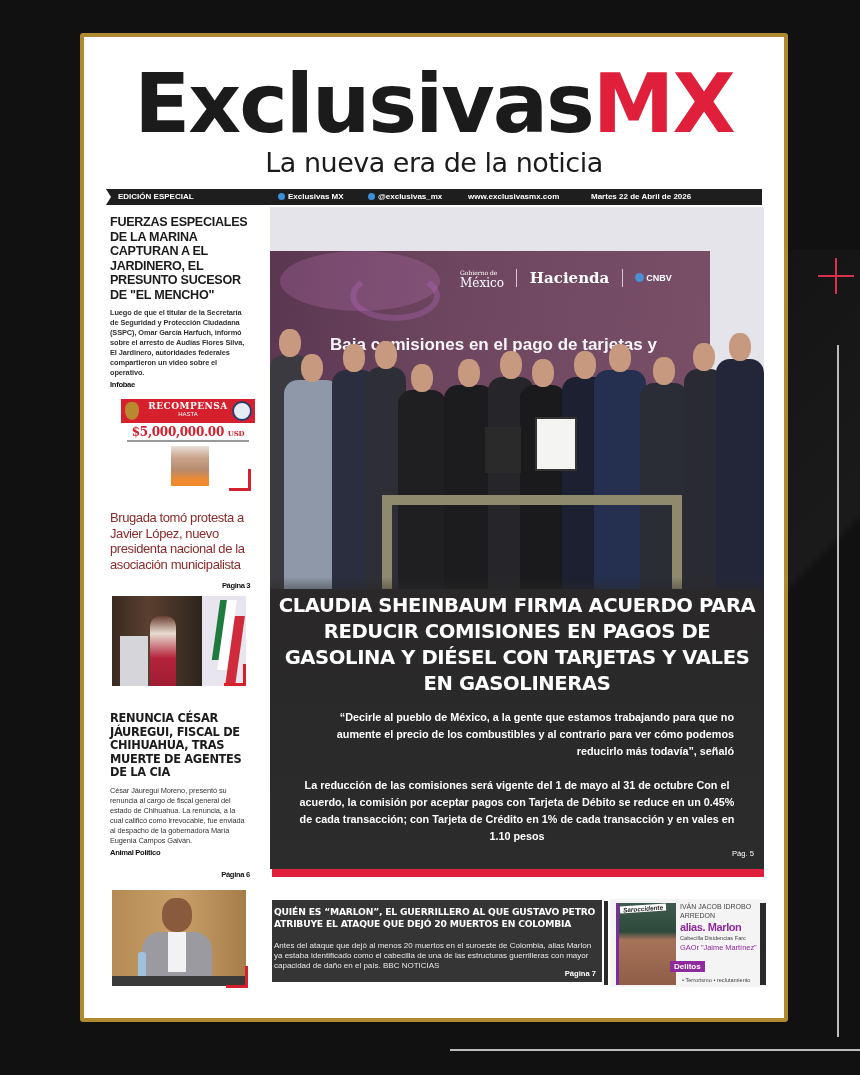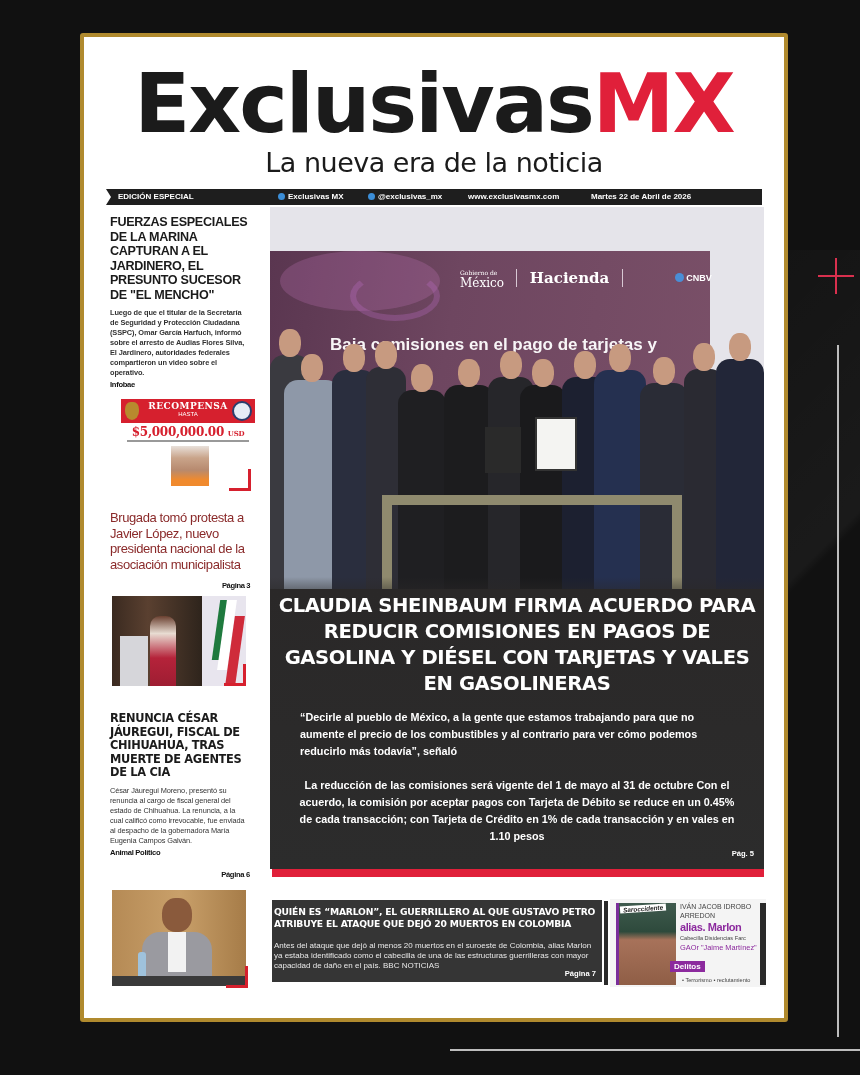--- a/index.html
+++ b/index.html
@@ -101,48 +101,48 @@
     background: #e5e4ea;
   }
   .backdrop { position: absolute; left: 0; top: 44px; width: 440px; height: 240px; background: linear-gradient(100deg, #5a3650 0%, #6e4660 40%, #7a5068 100%); }
   .backdrop .swirl1 { position: absolute; left: 10px; top: 0; width: 160px; height: 60px; border-radius: 50%; background: rgba(200,120,190,0.25); }
   .backdrop .swirl2 { position: absolute; left: 80px; top: 20px; width: 90px; height: 50px; border-radius: 50%; border: 6px solid rgba(190,110,200,0.3); border-top-color: transparent; }
   .logos { position: absolute; left: 190px; top: 16px; color: #fff; white-space: nowrap; }
   .logos .gob { display: inline-block; font-family: "DejaVu Serif", serif; font-size: 12px; line-height: 11px; vertical-align: middle; }
   .logos .gob small { display: block; font-size: 6px; }
   .logos .sep { display: inline-block; width: 1px; height: 18px; background: #d8c8d4; margin: 0 8px; vertical-align: middle; }
   .logos .hac { display: inline-block; font-family: "DejaVu Serif", serif; font-size: 15px; font-weight: bold; vertical-align: middle; }
-  .logos .cnbv { display: inline-block; font-size: 9px; font-weight: bold; vertical-align: middle; margin-left: 40px; }
+  .logos .cnbv { display: inline-block; font-size: 9px; font-weight: bold; vertical-align: middle; }
   .logos .cnbv::before { content: ""; display: inline-block; width: 9px; height: 9px; border-radius: 50%; background: #4a8ed6; margin-right: 2px; vertical-align: -1px; }
   .banner-text { position: absolute; left: 60px; top: 84px; color: #fff; font-size: 17px; font-weight: bold; white-space: nowrap; opacity: 0.95; }
   .people { position: absolute; left: 0; top: 118px; width: 494px; height: 270px; }
   .person { position: absolute; bottom: 0; border-radius: 14px 14px 0 0; }
   .person .face { position: absolute; top: -26px; left: 50%; margin-left: -11px; width: 22px; height: 28px; border-radius: 45%; background: #c79a80; }
   .table-frame { position: absolute; left: 112px; top: 288px; width: 300px; height: 100px; border: 10px solid #8f8a6e; border-bottom: none; }
   .paper { position: absolute; left: 265px; top: 210px; width: 42px; height: 54px; background: #f4f4f2; border: 2px solid #333; }
   .folder { position: absolute; left: 215px; top: 220px; width: 36px; height: 46px; background: #2a2a2a; }
 
   .main-overlay {
     position: absolute; left: 186px; top: 552px; width: 494px; height: 280px;
     background: linear-gradient(#2a2828 0%, #2c2c2c 100%);
   }
   .overlay-fade { position: absolute; left: 186px; top: 540px; width: 494px; height: 30px; background: linear-gradient(rgba(42,40,40,0), #2a2828); }
   .main-headline {
     position: absolute; left: 0; top: 4px; width: 494px; text-align: center;
     font-family: "DejaVu Sans", sans-serif; font-weight: bold; font-size: 19.6px; line-height: 26px; color: #ffffff; letter-spacing: -0.4px;
   }
   .main-quote {
-    position: absolute; left: 30px; top: 120px; width: 434px; text-align: left;
+    position: absolute; left: 30px; top: 120px; width: 434px; text-align: right;
     font-size: 10.8px; line-height: 17px; color: #fff; font-weight: bold;
   }
   .main-body {
     position: absolute; left: 22px; top: 188px; width: 450px; text-align: center;
     font-size: 10.8px; line-height: 17px; color: #fff; font-weight: bold;
   }
-  .main-pag { position: absolute; right: 10px; top: 260px; font-size: 7.6px; font-weight: bold; color: #fff; }
+  .main-pag { position: absolute; right: 10px; top: 260px; font-size: 7.6px; font-weight: normal; color: #fff; }
   .red-rule { position: absolute; left: 188px; top: 832px; width: 492px; height: 8px; background: #e0203a; }
 
   
   .bottom-story { position: absolute; left: 188px; top: 863px; width: 330px; height: 82px; background: #353535; padding: 6px 2px; }
   .bottom-headline { font-family: "DejaVu Sans", sans-serif; font-weight: bold; font-size: 9.2px; line-height: 12px; color: #fff; letter-spacing: -0.2px; }
   .bottom-body { font-size: 8px; line-height: 10.2px; color: #e8e8e8; margin-top: 11px; }
   .bottom-pag { position: absolute; right: 6px; bottom: 4px; font-size: 7.6px; font-weight: bold; color: #fff; }
 
   .marlon-card { position: absolute; left: 526px; top: 862px; width: 156px; height: 88px; background: #f4f4f4; }
   .marlon-card .pic { position: absolute; left: 6px; top: 4px; width: 60px; height: 82px; background: linear-gradient(#3f5a4e 0%, #2e4a3c 35%, #a7725a 45%, #8f5e46 100%); border-left: 3px solid #7a2e9a; }

